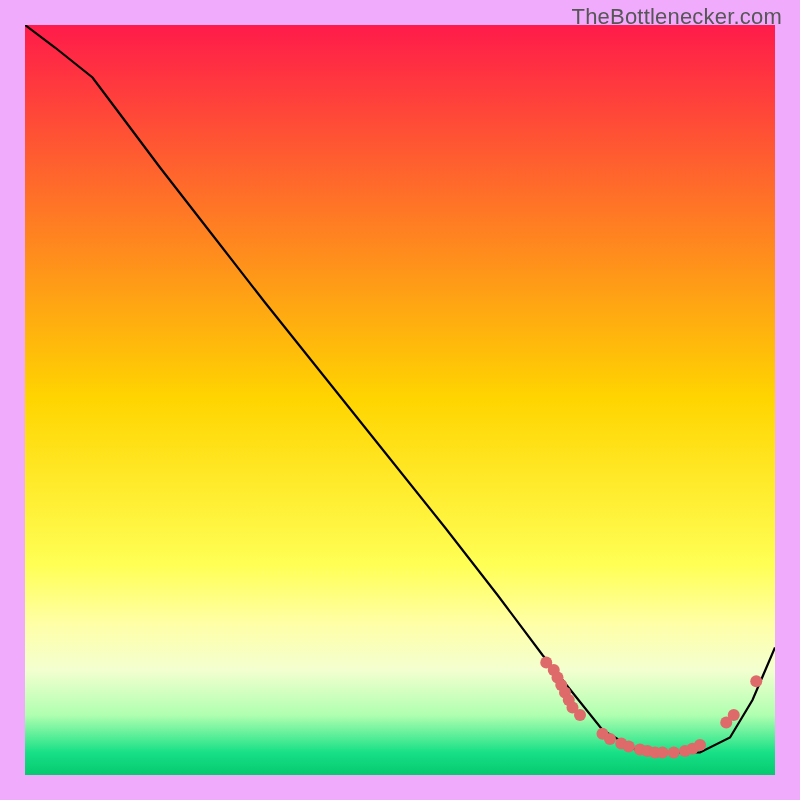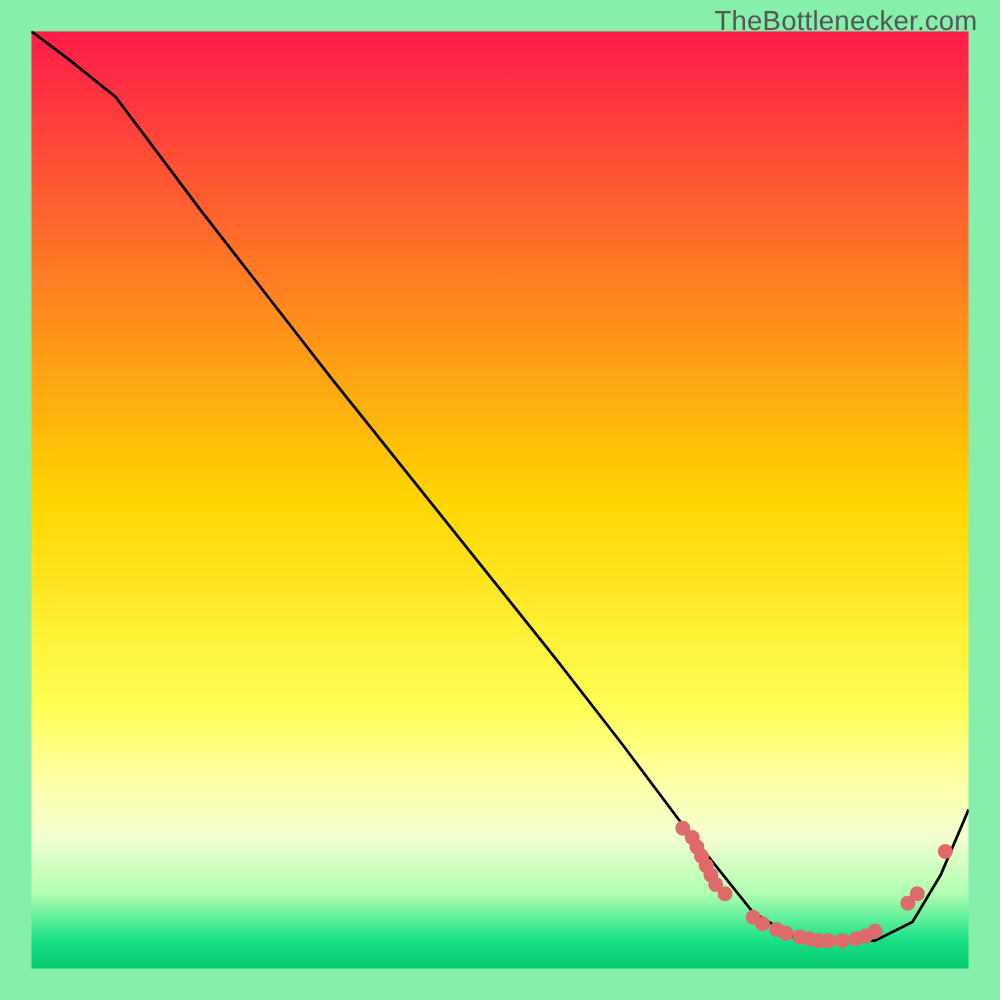--- a/index.html
+++ b/index.html
@@ -7,21 +7,21 @@
     padding: 0;
     width: 800px;
     height: 800px;
     background: #000;
     overflow: hidden;
   }
   .frame {
     position: relative;
     width: 800px;
     height: 800px;
-    background: #86efac;
+    background: #f0abfc;
   }
   .plot {
     position: absolute;
     left: 25px;
     top: 25px;
     width: 750px;
     height: 750px;
   }
   .watermark {
     position: absolute;

